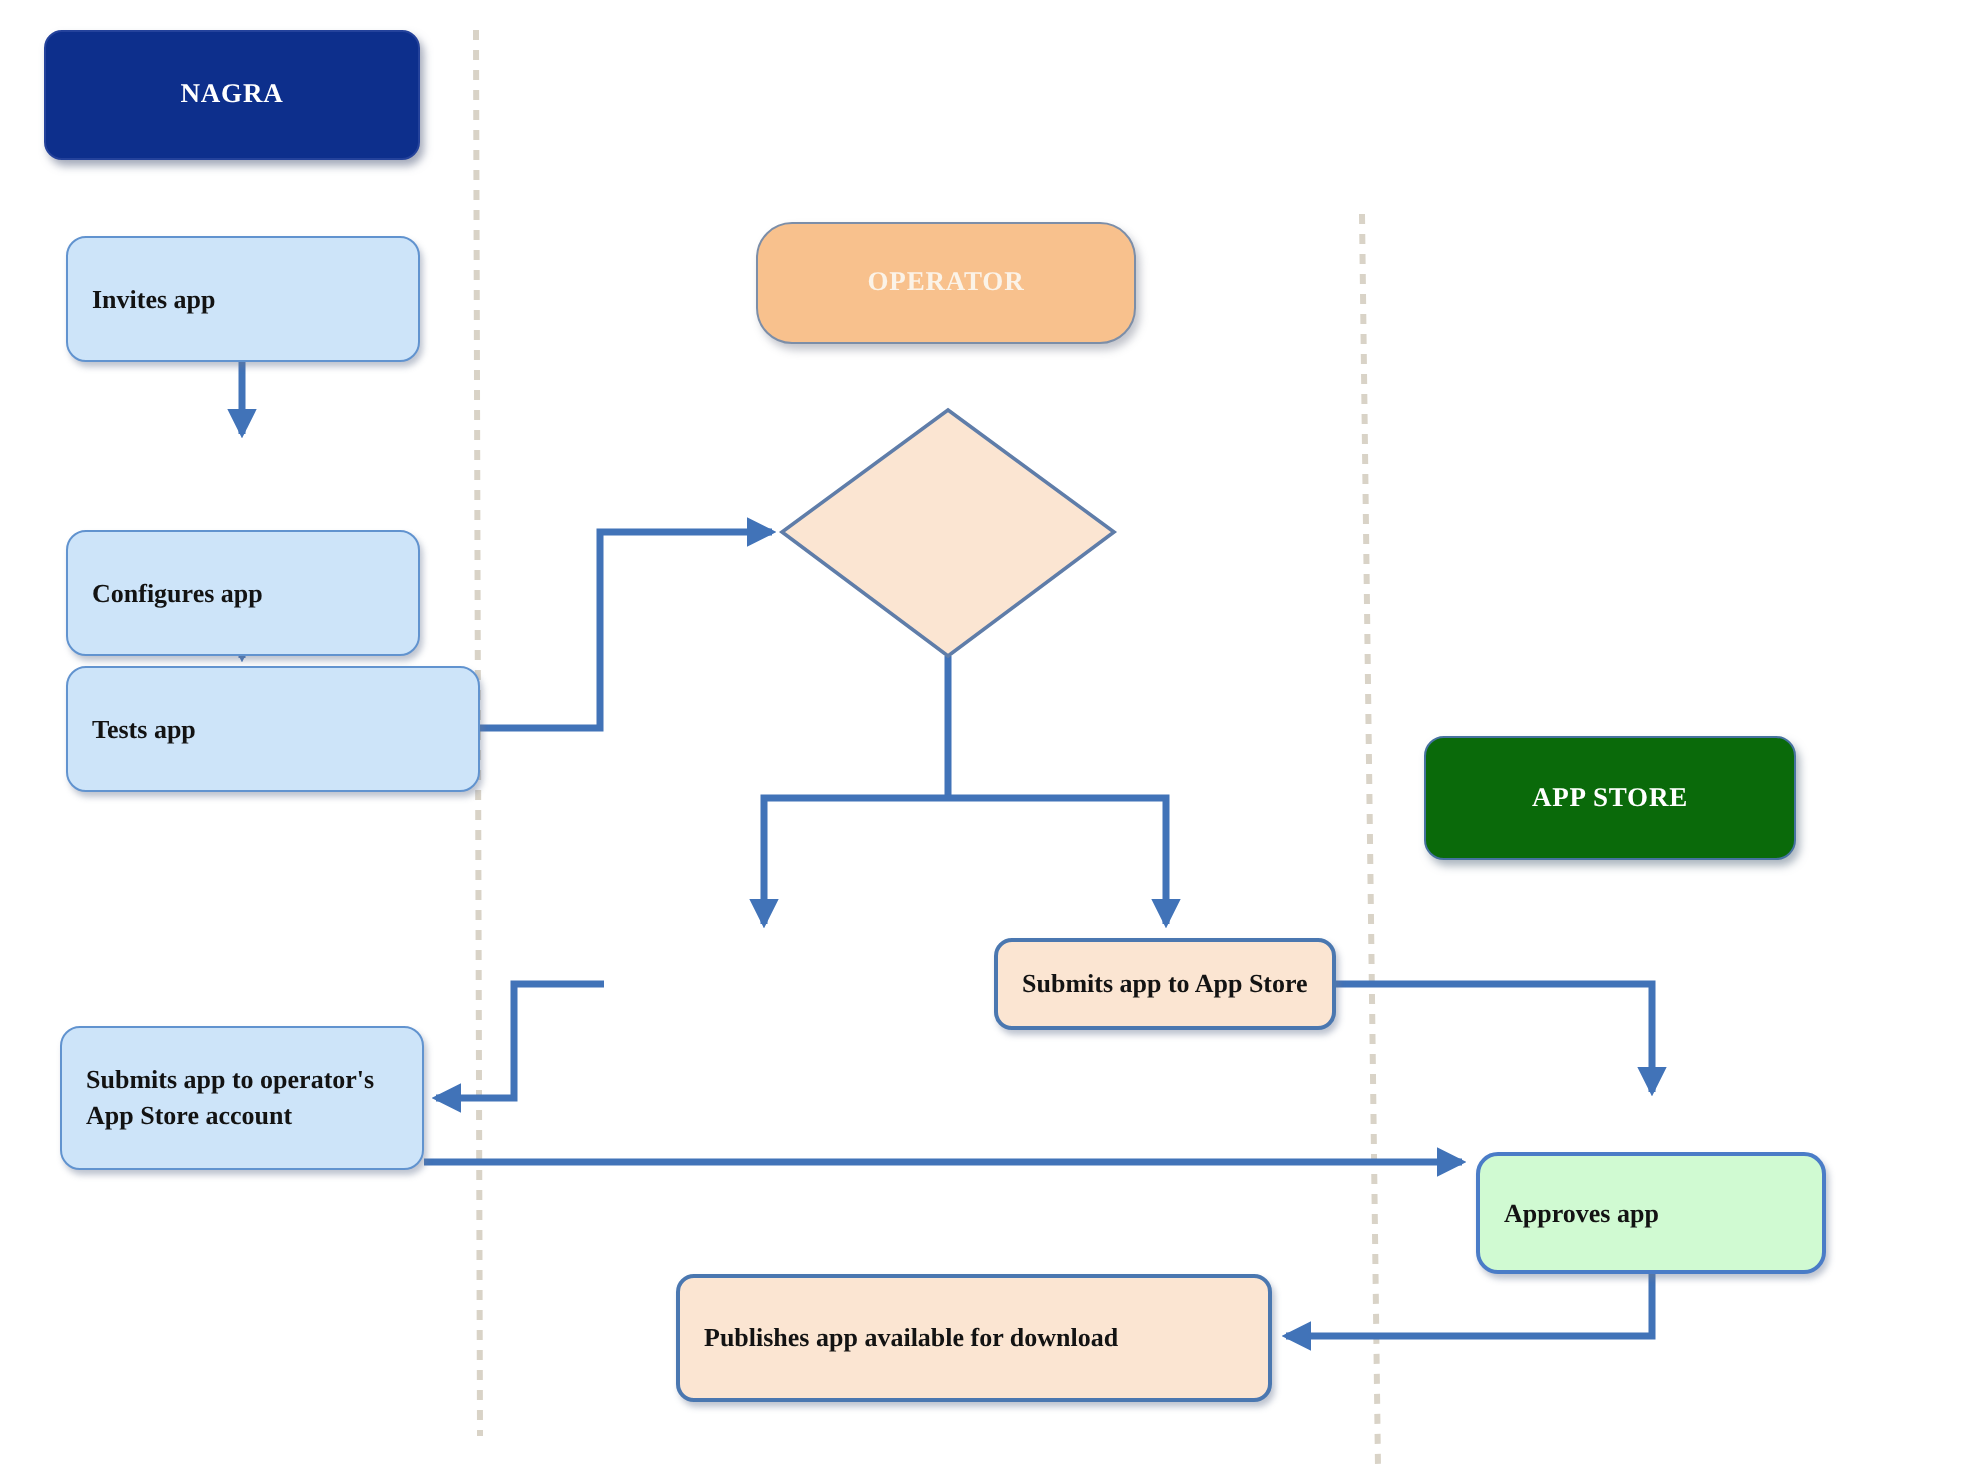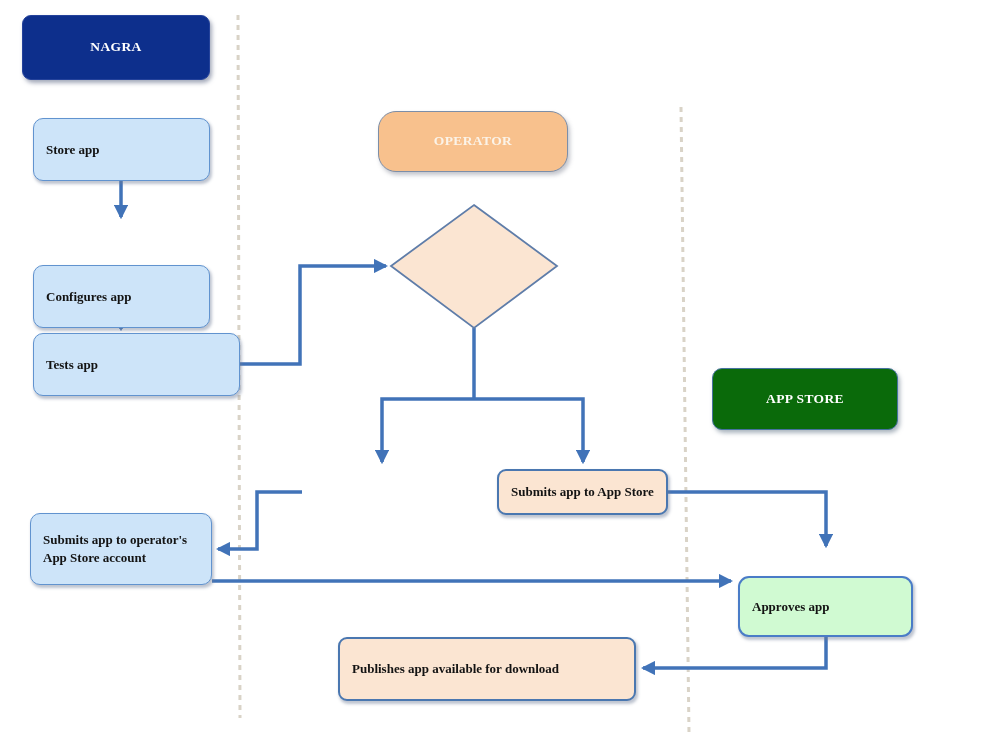--- a/index.html
+++ b/index.html
@@ -71,21 +71,21 @@
 
   <div class="node header header-operator" style="left:378px;top:111px;width:190px;height:61px;">
     <span>OPERATOR</span>
   </div>
 
   <div class="node header header-appstore" style="left:712px;top:368px;width:186px;height:62px;">
     <span>APP STORE</span>
   </div>
 
   <div class="node blue" style="left:33px;top:118px;width:177px;height:63px;">
-    <span>Store app</span>
+    <span>Invites app</span>
   </div>
 
   <div class="node blue" style="left:33px;top:221px;width:177px;height:63px;margin-top:44px;">
     <span>Configures app</span>
   </div>
 
   <div class="node blue" style="left:33px;top:333px;width:207px;height:63px;">
     <span>Tests app</span>
   </div>
 

